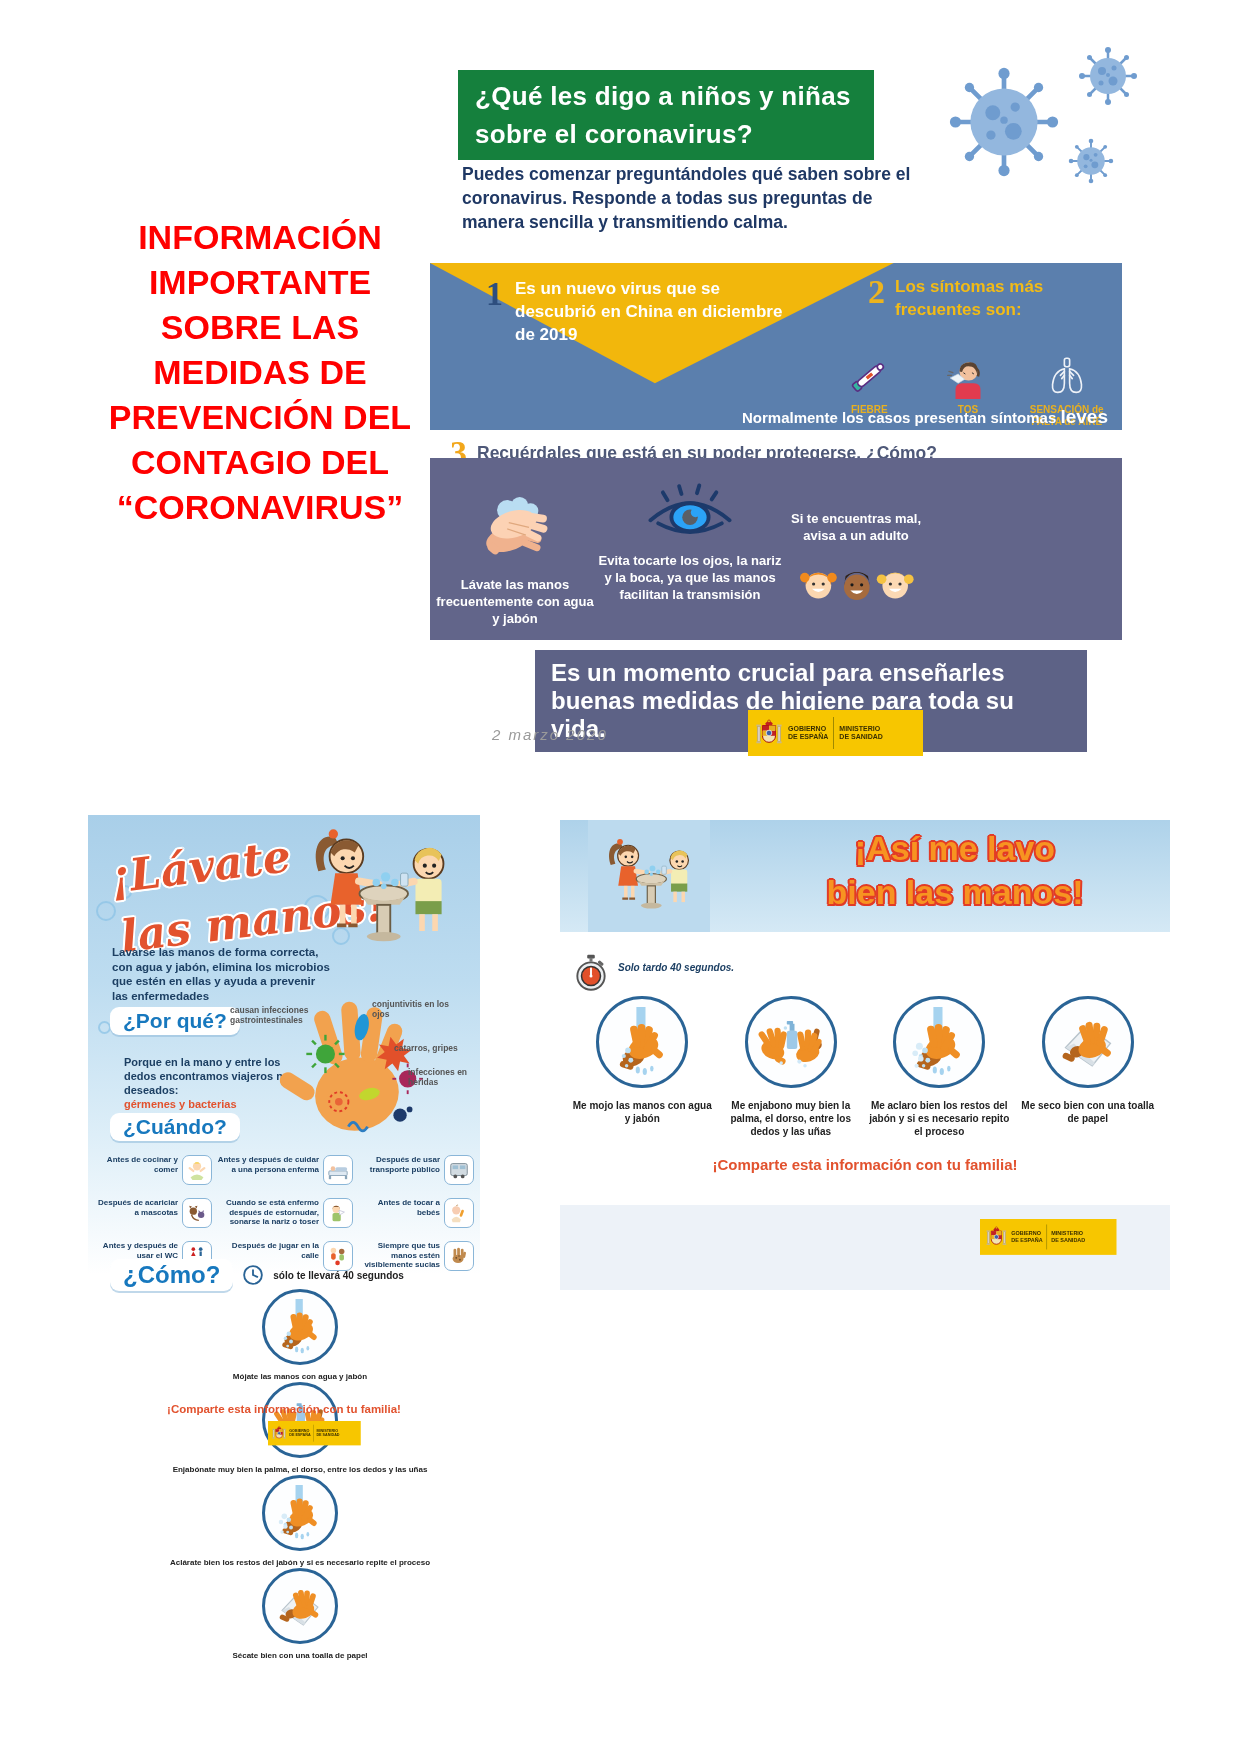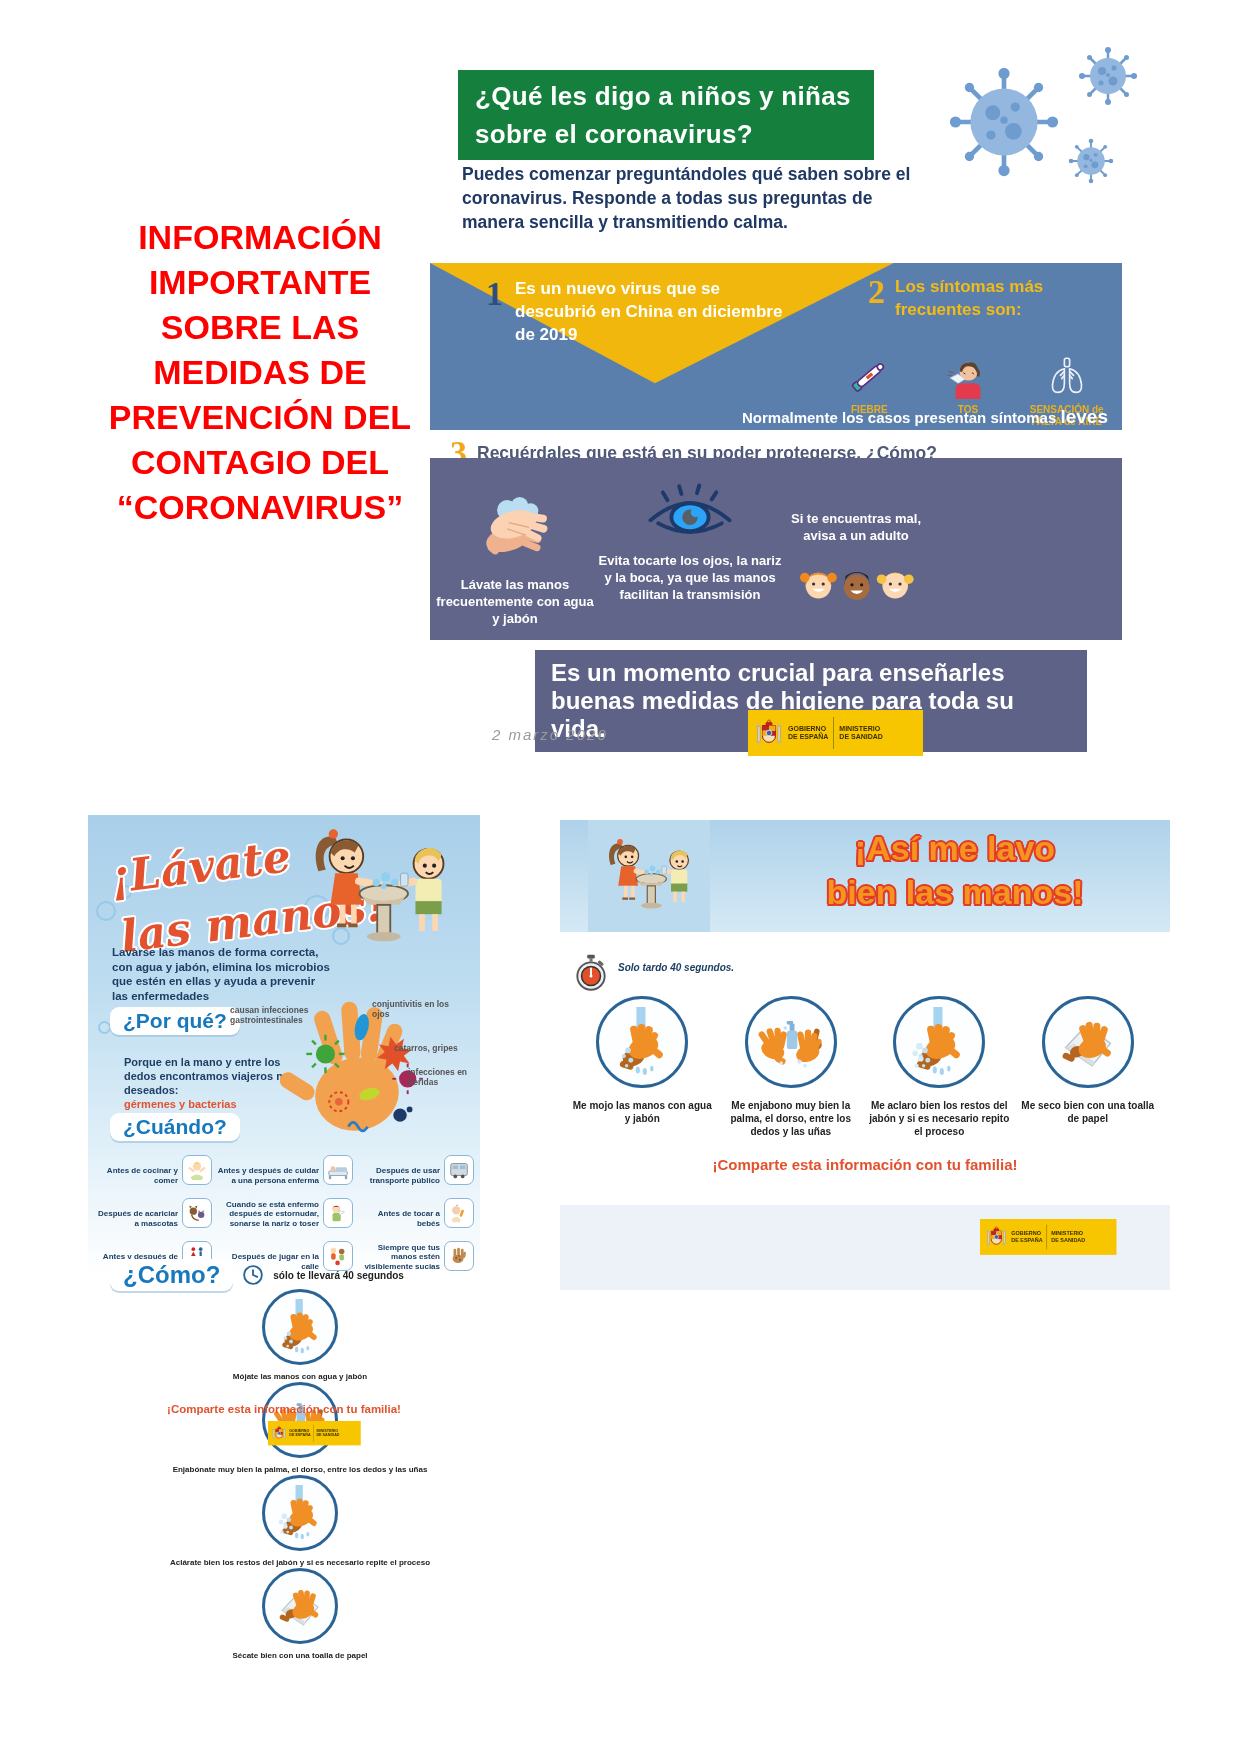--- a/index.html
+++ b/index.html
@@ -61,21 +61,21 @@
   .lv-whytext{left:36px;top:240px;width:168px;color:#1c3f63;font-weight:bold;font-size:11px;line-height:14px;}
   .lv-highlight{color:#e2522e;}
   .lv-hand{left:178px;top:172px;}
   .germ-label{position:absolute;color:#555;font-weight:bold;font-size:8.5px;line-height:10px;}
   .gl1{left:142px;top:190px;width:100px;}
   .gl2{left:284px;top:184px;width:88px;}
   .gl3{left:306px;top:228px;width:84px;}
   .gl4{left:320px;top:252px;width:68px;}
   .lv-cuando{left:22px;top:298px;}
   .when-grid{left:6px;top:340px;width:380px;display:grid;grid-template-columns:118px 138px 118px;row-gap:13px;column-gap:3px;}
-  .when-item{display:flex;align-items:flex-end;justify-content:flex-end;gap:4px;}
+  .when-item{display:flex;align-items:flex-start;justify-content:flex-end;gap:4px;}
   .when-label{color:#1c3f63;font-weight:bold;font-size:8px;line-height:9.5px;text-align:right;}
   .when-icon{width:30px;height:30px;border:1.5px solid #8ab6d8;border-radius:7px;background:#fff;display:flex;align-items:center;justify-content:center;flex:none;box-sizing:border-box;}
   .lv-como-row{left:22px;top:444px;display:flex;align-items:center;gap:9px;}
   .lv-como-box{font-size:24px;}
   .lv-duration{color:#222;font-weight:bold;font-size:10px;}
   .steps-row{left:20px;top:474px;width:384px;display:flex;flex-direction:column;}
   .step-col{flex:1;display:flex;flex-direction:column;align-items:center;}
   .step-circle{width:70px;height:70px;border:3px solid #2a6496;border-radius:50%;background:#fdfeff;display:flex;align-items:center;justify-content:center;}
   .step-label{margin-top:7px;color:#222;font-weight:bold;font-size:8px;line-height:10px;text-align:center;padding:0 2px;}
   .lv-share{left:0;top:588px;width:100%;text-align:center;color:#e2522e;font-weight:bold;font-size:11.5px;}

